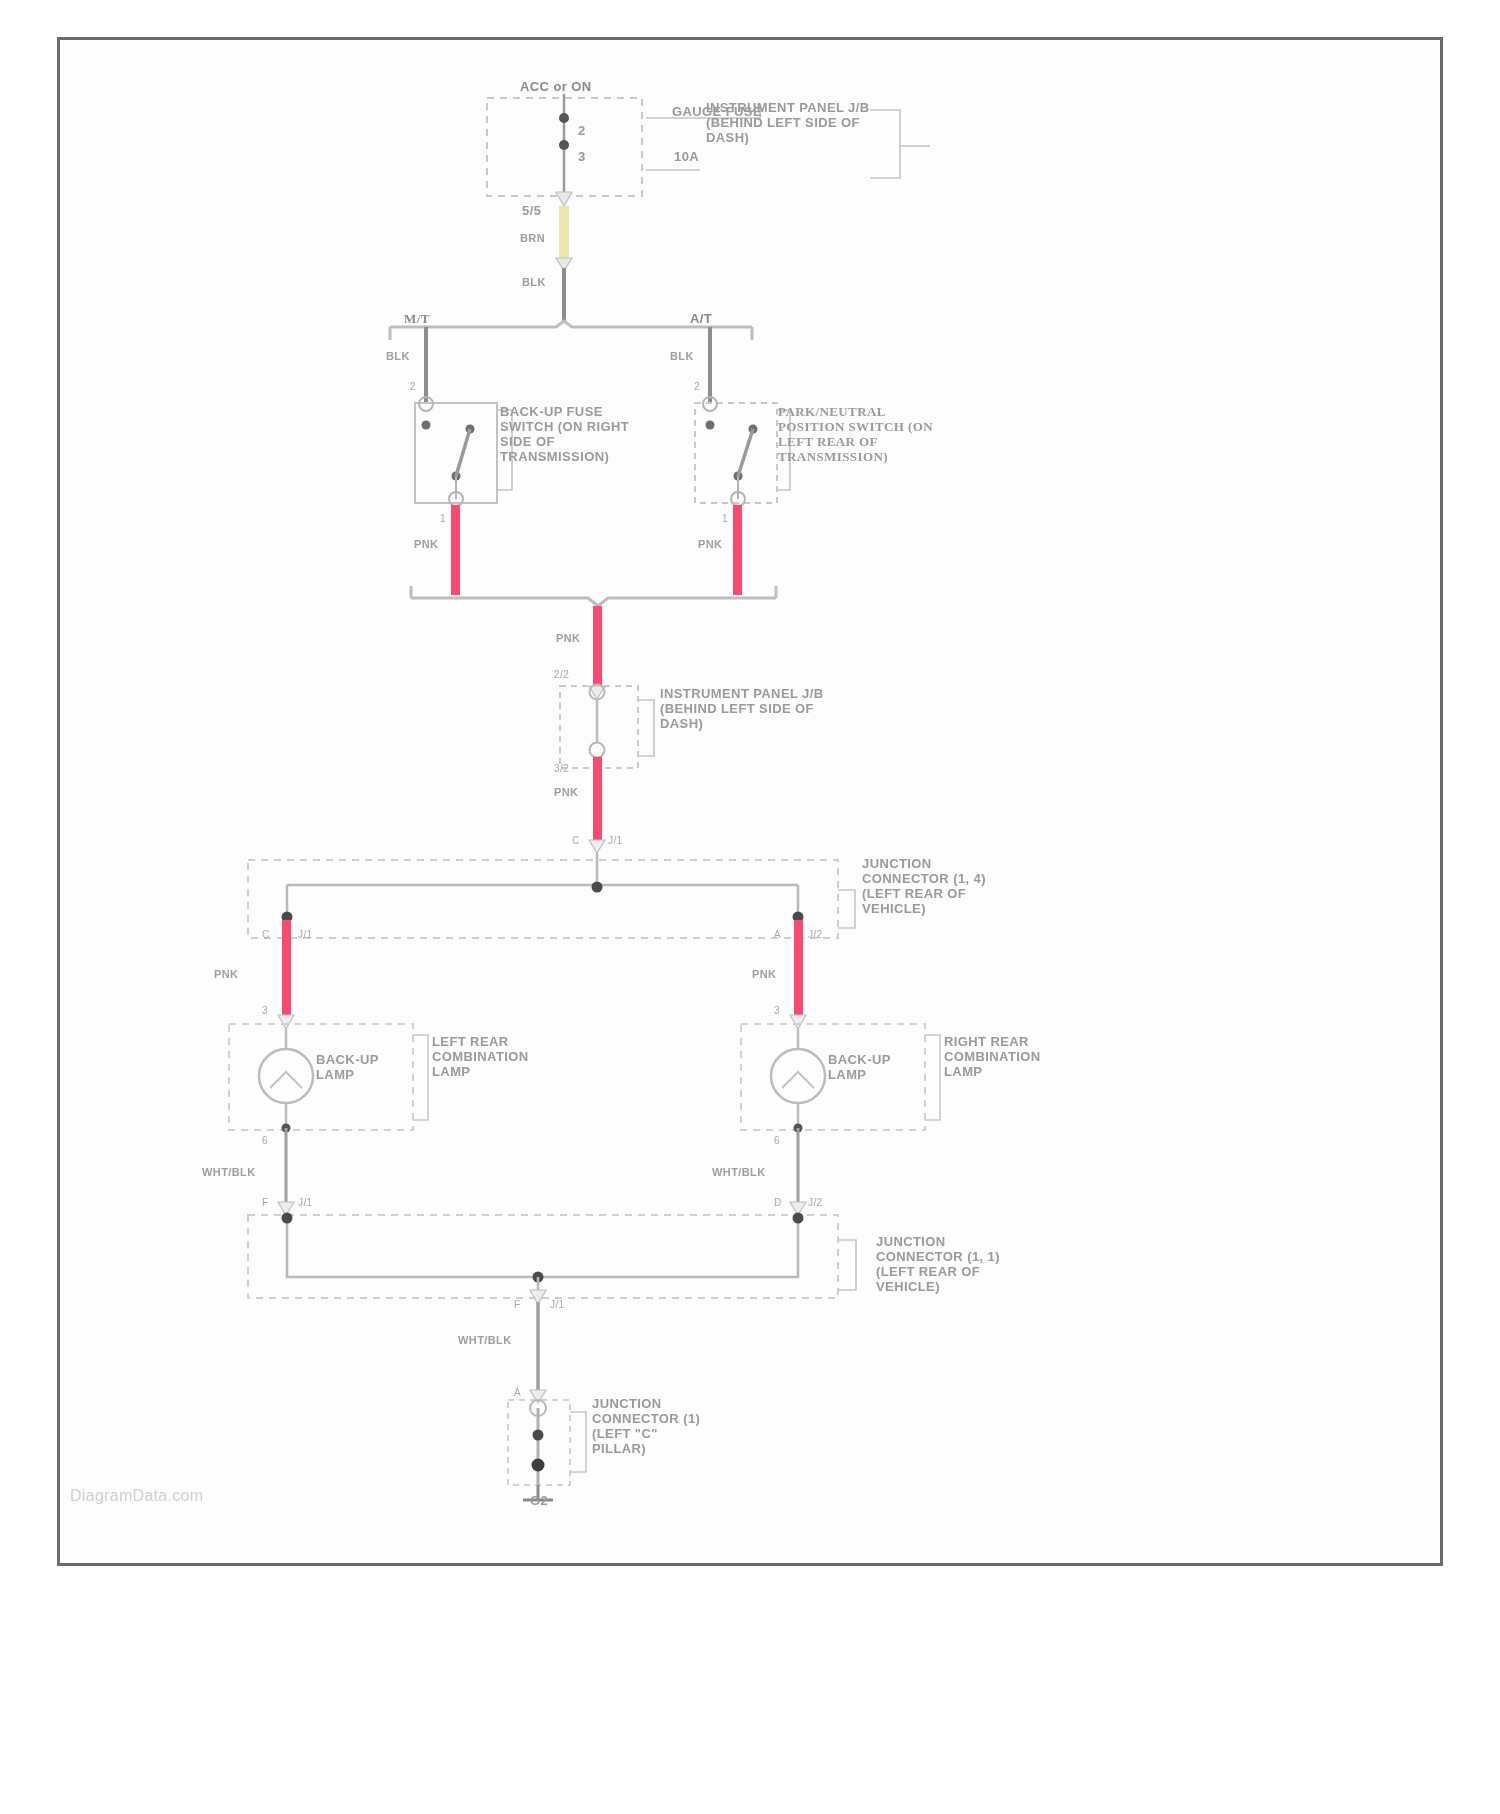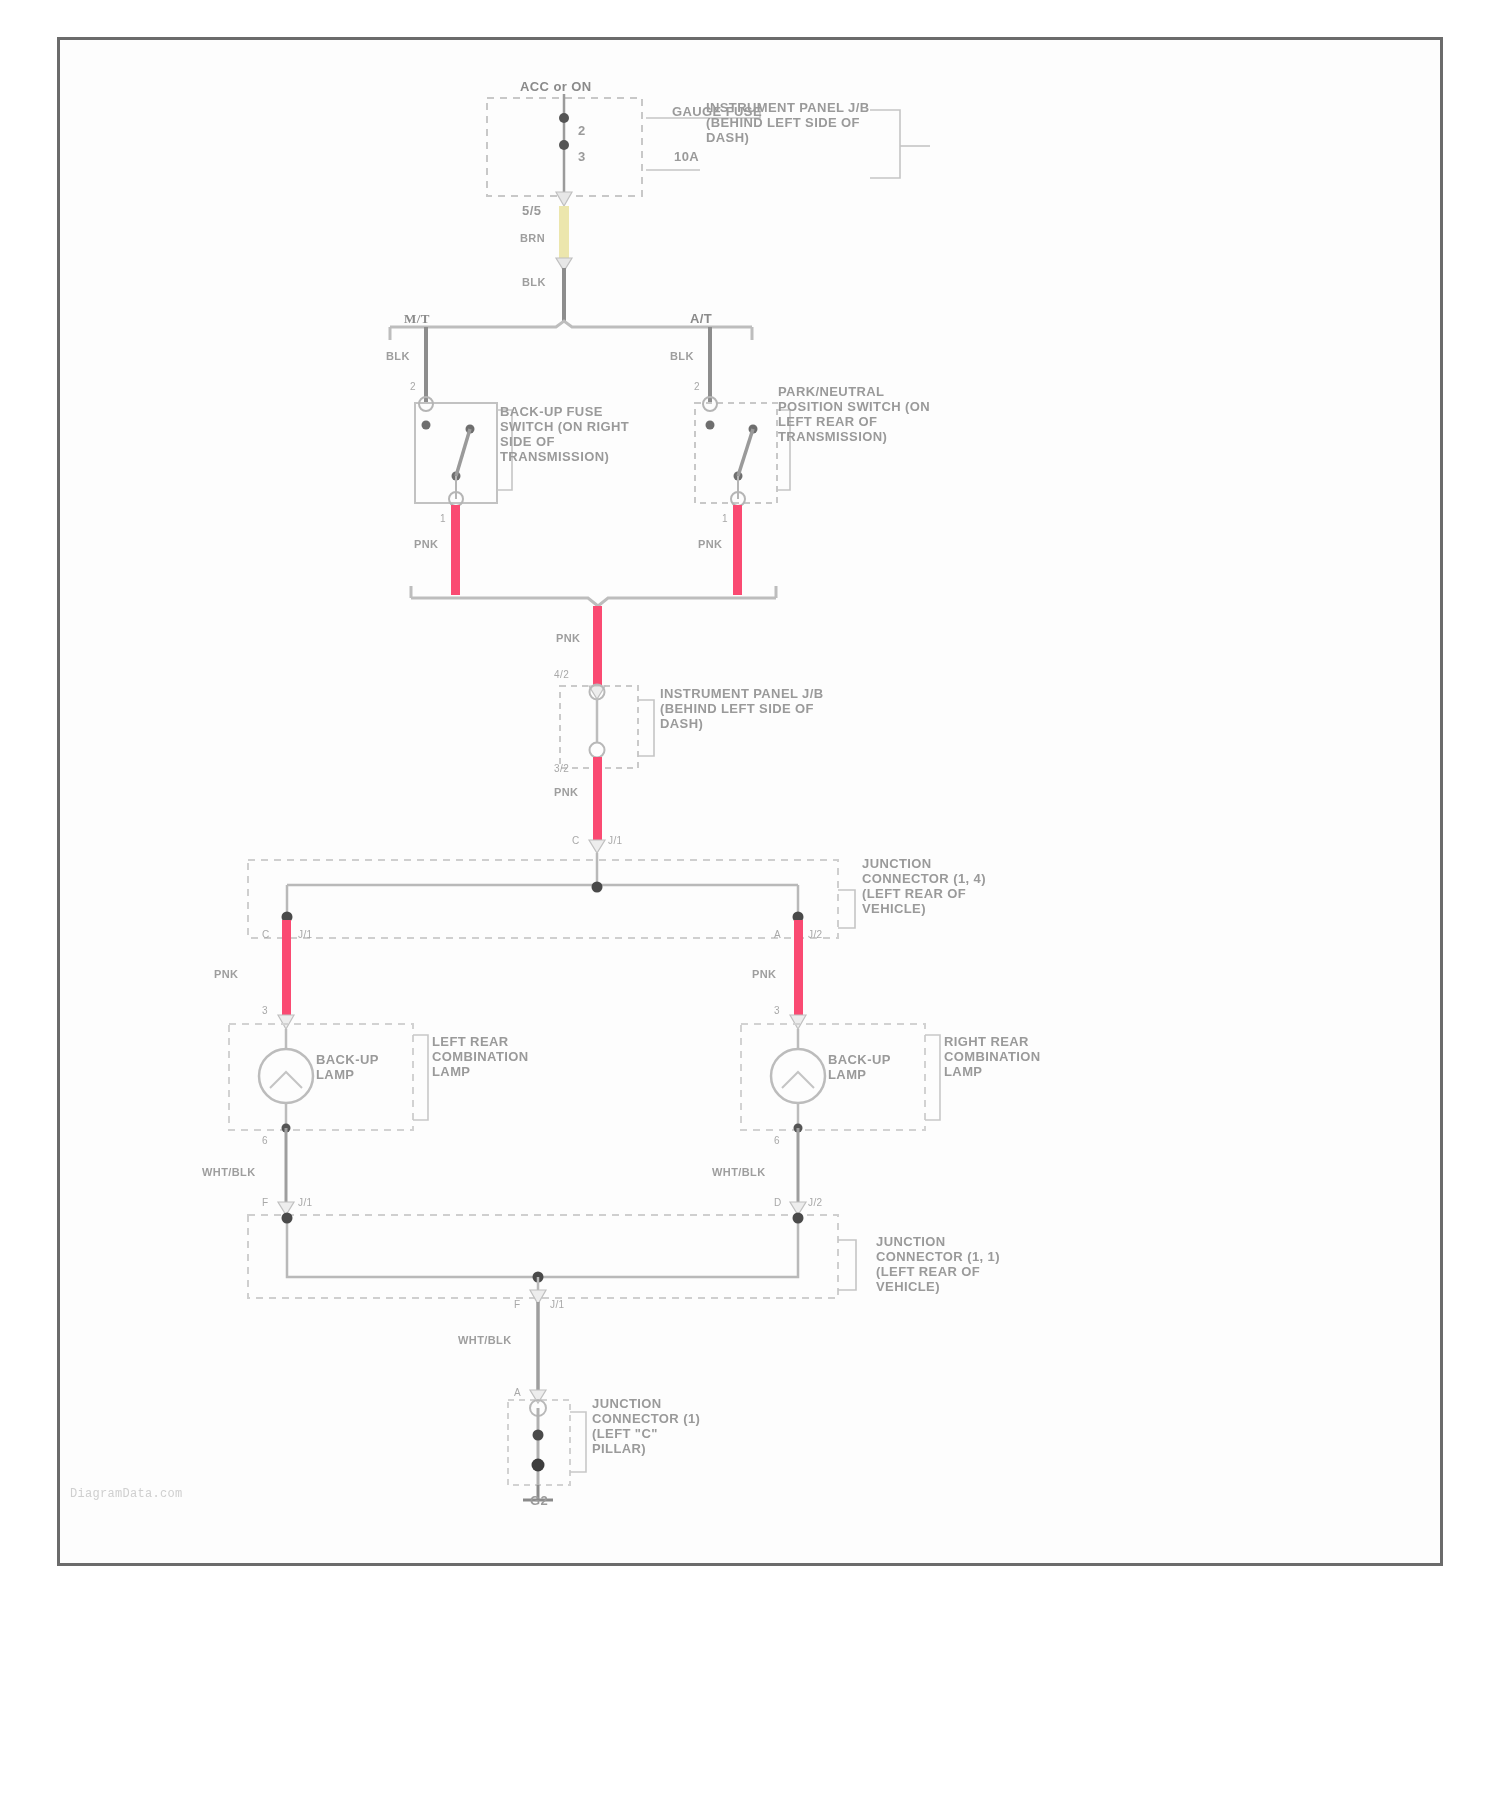--- a/index.html
+++ b/index.html
@@ -28,22 +28,22 @@
     white-space:nowrap;
     line-height:13px;
     font-weight:bold;
   }
   .lbl.dk { color:#8a8a8a; }
   .lbl.wire { font-size:11px; color:#9e9e9e; }
   .lbl.pin { font-size:10px; color:#a8a8a8; font-weight:normal; }
   .lbl.multi { line-height:15px; }
   #watermark {
     position:absolute; left:70px; top:1487px;
-    font-size:12px; color:#cfcfcf; letter-spacing:0.3px;
-    font-family:Liberation Mono, monospace;
+    font-size:16px; color:#cfcfcf; letter-spacing:0.3px;
+    font-family:Liberation Sans, sans-serif;
   }
   #bottom-bar {
     position:absolute; left:0; top:1566px; width:1500px; height:248px;
     background:#ffffff;
   }
 </style>
 </head>
 <body>
 
 <div id="page-frame"></div>
@@ -196,30 +196,30 @@
 <div class="lbl dk" style="left:404px; top:312px;font-family:Liberation Serif, serif;">M/T</div>
 <div class="lbl dk" style="left:690px; top:312px;">A/T</div>
 
 <div class="lbl wire" style="left:386px; top:350px;">BLK</div>
 <div class="lbl wire" style="left:670px; top:350px;">BLK</div>
 
 <div class="lbl pin" style="left:410px; top:380px;">2</div>
 <div class="lbl pin" style="left:694px; top:380px;">2</div>
 
 <div class="lbl multi" style="left:500px; top:404px; width:145px; white-space:normal;">BACK-UP FUSE SWITCH (ON RIGHT SIDE OF TRANSMISSION)</div>
-<div class="lbl multi" style="left:778px; top:384px; width:172px; white-space:normal;">PARK/NEUTRAL POSITION SWITCH (ON LEFT REAR OF TRANSMISSION)</div>
+<div class="lbl multi" style="left:778px; top:404px; width:172px; white-space:normal;font-family:Liberation Serif, serif;">PARK/NEUTRAL POSITION SWITCH (ON LEFT REAR OF TRANSMISSION)</div>
 
 <div class="lbl pin" style="left:440px; top:512px;">1</div>
 <div class="lbl pin" style="left:722px; top:512px;">1</div>
 
 <div class="lbl wire" style="left:414px; top:538px;">PNK</div>
 <div class="lbl wire" style="left:698px; top:538px;">PNK</div>
 
 <div class="lbl wire" style="left:556px; top:632px;">PNK</div>
-<div class="lbl pin" style="left:554px; top:668px;">4/2</div>
+<div class="lbl pin" style="left:554px; top:668px;">2/2</div>
 <div class="lbl pin" style="left:554px; top:762px;">3/2</div>
 <div class="lbl multi" style="left:660px; top:686px; width:168px; white-space:normal;">INSTRUMENT PANEL J/B (BEHIND LEFT SIDE OF DASH)</div>
 <div class="lbl wire" style="left:554px; top:786px;">PNK</div>
 
 <div class="lbl pin" style="left:572px; top:834px;">C</div>
 <div class="lbl pin" style="left:608px; top:834px;">J/1</div>
 
 <div class="lbl multi" style="left:862px; top:856px; width:130px; white-space:normal;">JUNCTION CONNECTOR (1, 4) (LEFT REAR OF VEHICLE)</div>
 
 <div class="lbl pin" style="left:262px; top:928px;">C</div>

